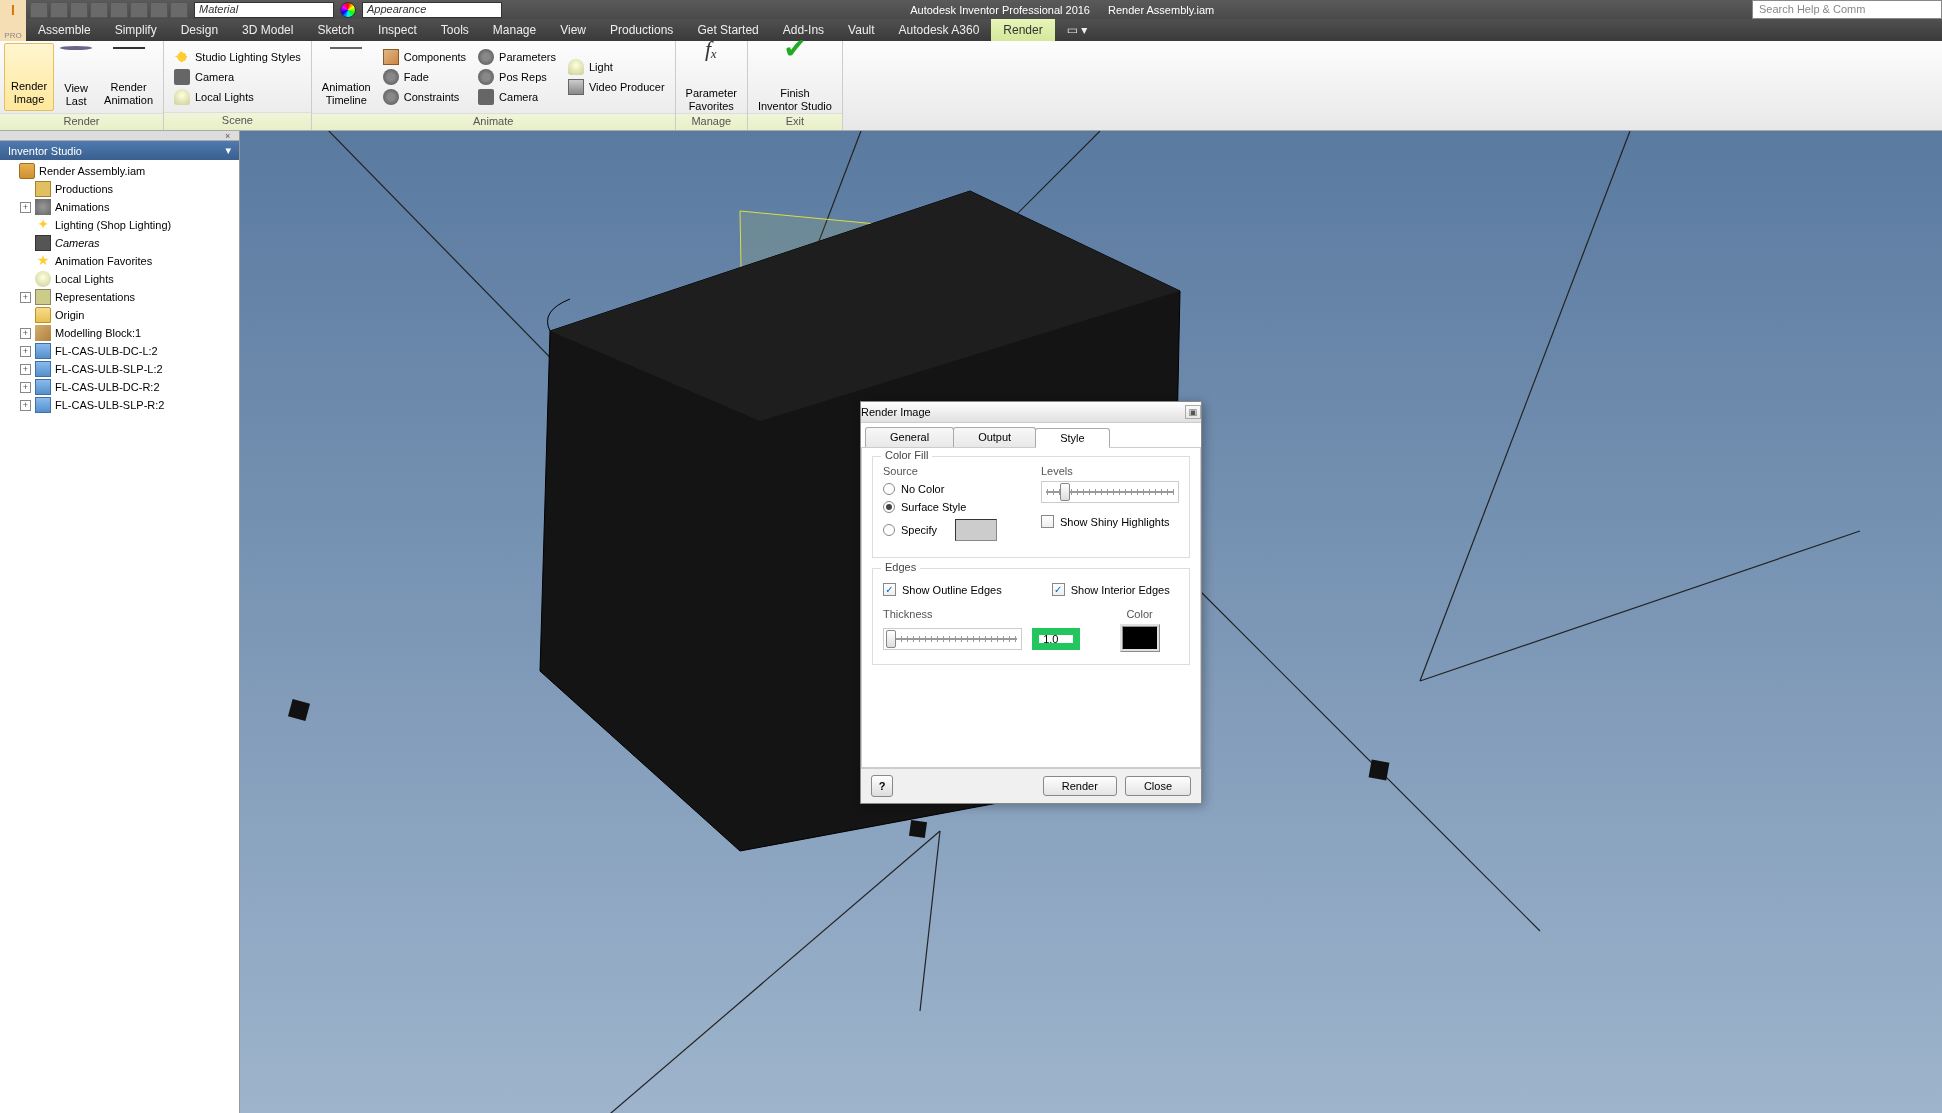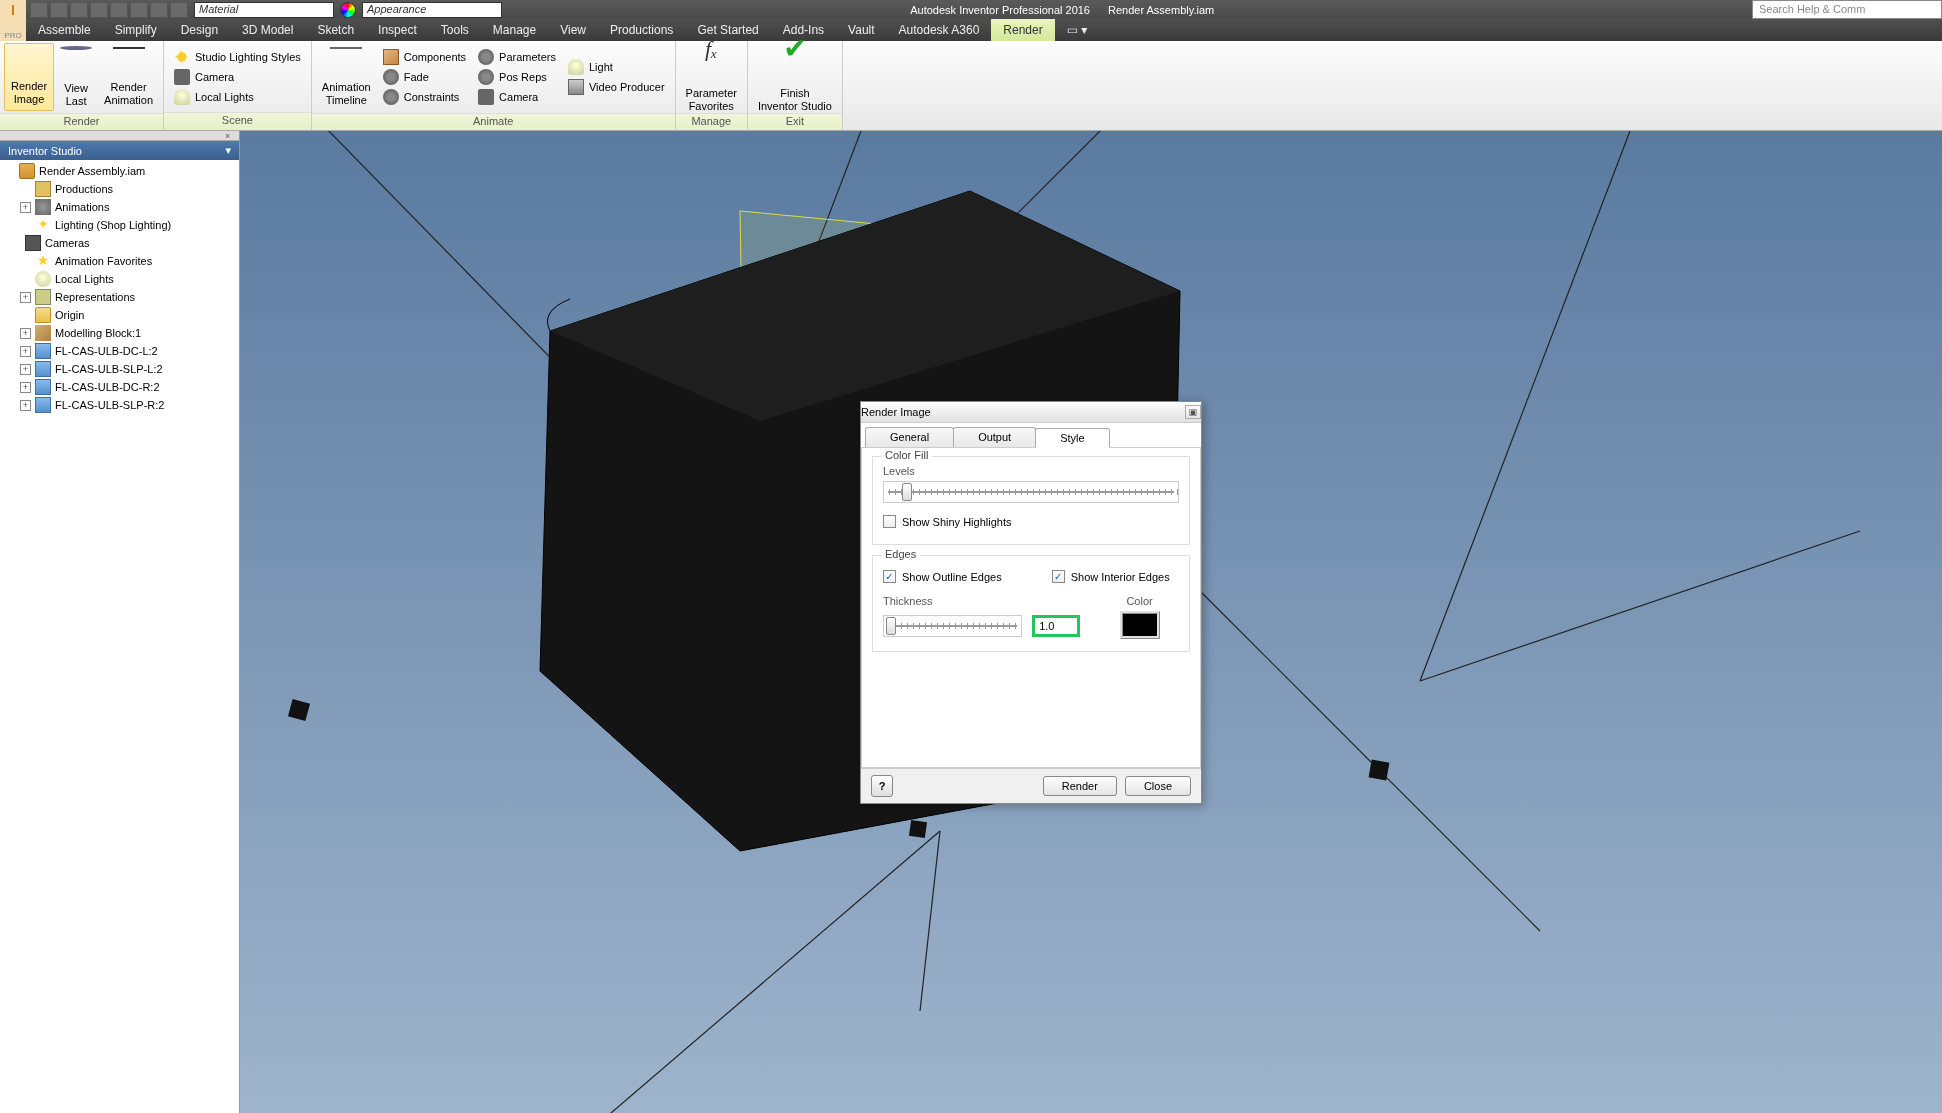--- a/index.html
+++ b/index.html
@@ -91,21 +91,21 @@
 .radio-row { display:flex; align-items:center; gap:6px; margin:6px 0;}
 .radio-circle { width:12px; height:12px; border:1px solid #888; border-radius:50%; display:flex; align-items:center; justify-content:center;}
 .radio-circle.checked::after { content:""; width:6px; height:6px; background:#444; border-radius:50%;}
 .check-row { display:flex; align-items:center; gap:6px; margin:6px 0;}
 .check-box { width:13px; height:13px; border:1px solid #888; background: linear-gradient(#fff,#eee); display:flex; align-items:center; justify-content:center; font-size:10px; color:#0066cc;}
 .slider-track { height:22px; background: repeating-linear-gradient(90deg, transparent 0 5px, #999 5px 6px) center/100% 6px no-repeat, #fff; border:1px solid #ccc; position:relative; margin:4px 0;}
 .slider-track::before { content:""; position:absolute; left:4px; right:4px; top:50%; height:2px; background:#999; transform:translateY(-50%);}
 .slider-thumb { position:absolute; width:10px; height:18px; background: linear-gradient(#fff,#ddd); border:1px solid #888; top:1px; border-radius:2px;}
 .color-swatch { width:42px; height:22px; border:1px inset #888; background:#ccc;}
 .color-swatch.black { background:#000; width:40px; height:28px; border:3px ridge #e0e0e0;}
-.text-input { width:48px; height:22px; border:3px solid #22c55e; padding:2px 4px; text-align:left;}
+.text-input { width:48px; height:22px; border:7px solid #22c55e; padding:2px 4px; text-align:left;}
 .dialog-footer { background:#f0f0f0; padding:6px 10px; display:flex; justify-content:space-between; align-items:center; border-top:1px solid #ccc;}
 .dialog-btn { padding:3px 18px; border:1px solid #888; background: linear-gradient(#fefefe,#e4e4e4); border-radius:3px; cursor:pointer;}
 .help-ico { width:22px; height:22px; border:1px solid #888; display:flex; align-items:center; justify-content:center; font-weight:bold; background: linear-gradient(#fff,#ddd); border-radius:3px;}
 
 </style>
 </head>
 <body>
 
 <div class="qat-bar">
   <div class="app-logo">
@@ -280,21 +280,21 @@
         <div class="tree-item" style="padding-left: 20px;">
           <span class="tree-exp">+</span>
           <span class="tree-ico ti-anim"></span>
           <span>Animations</span>
         </div>
         <div class="tree-item" style="padding-left: 20px;">
           <span class="tree-exp empty"></span>
           <span class="tree-ico ti-light">✦</span>
           <span>Lighting (Shop Lighting)</span>
         </div>
-        <div class="tree-item" style="padding-left: 10px;">
+        <div class="tree-item" style="padding-left: 20px; font-style: italic;">
           <span class="tree-exp empty"></span>
           <span class="tree-ico ti-cam"></span>
           <span>Cameras</span>
         </div>
         <div class="tree-item" style="padding-left: 20px;">
           <span class="tree-exp empty"></span>
           <span class="tree-ico ti-star">★</span>
           <span>Animation Favorites</span>
         </div>
         <div class="tree-item" style="padding-left: 20px;">
@@ -378,20 +378,36 @@
           <div class="dtab">General</div>
           <div class="dtab">Output</div>
           <div class="dtab active">Style</div>
         </div>
       <div class="dialog-body">
 
         <div class="fieldset">
           <span class="fieldset-label">Color Fill</span>
           <div class="field-row">
             <div class="field-col">
+              <div class="field-heading">Source</div>
+              <div class="radio-row">
+                <span class="radio-circle"></span>
+                <span>No Color</span>
+              </div>
+              <div class="radio-row">
+                <span class="radio-circle checked"></span>
+                <span>Surface Style</span>
+              </div>
+              <div class="radio-row">
+                <span class="radio-circle"></span>
+                <span>Specify</span>
+                <span class="color-swatch" style="margin-left:12px;"></span>
+              </div>
+            </div>
+            <div class="field-col">
               <div class="field-heading">Levels</div>
               <div class="slider-track">
                 <div class="slider-thumb" style="left:18px;"></div>
               </div>
               <div class="check-row" style="margin-top:12px;">
                 <span class="check-box"></span>
                 <span>Show Shiny Highlights</span>
               </div>
             </div>
           </div>

